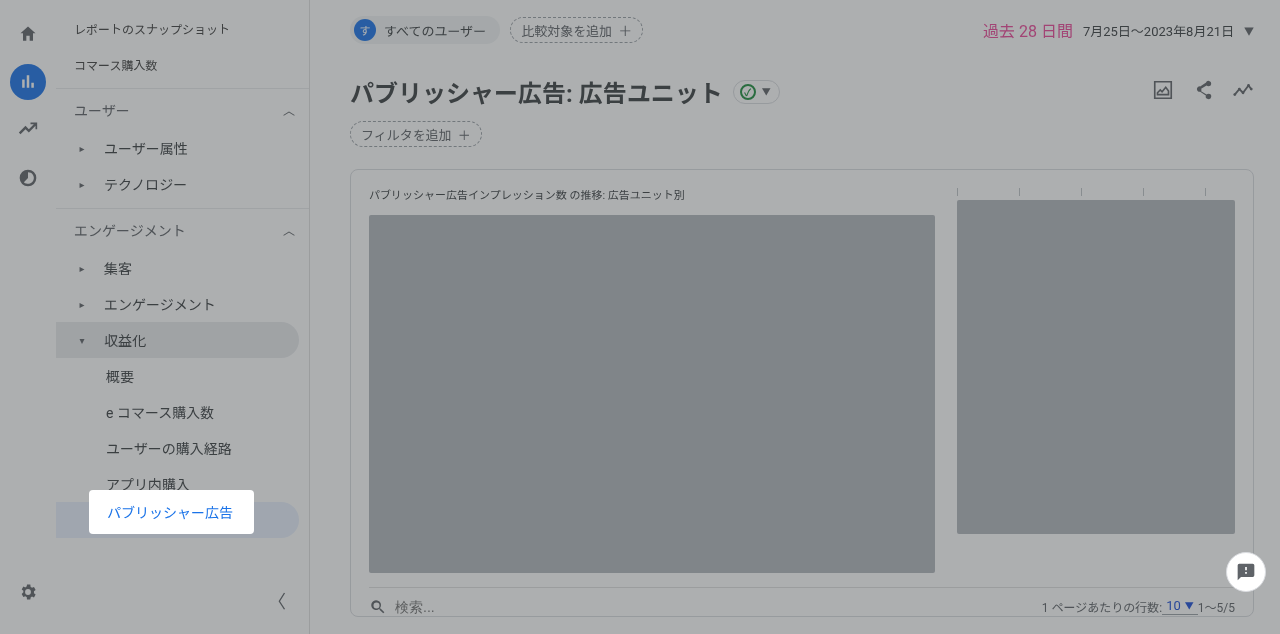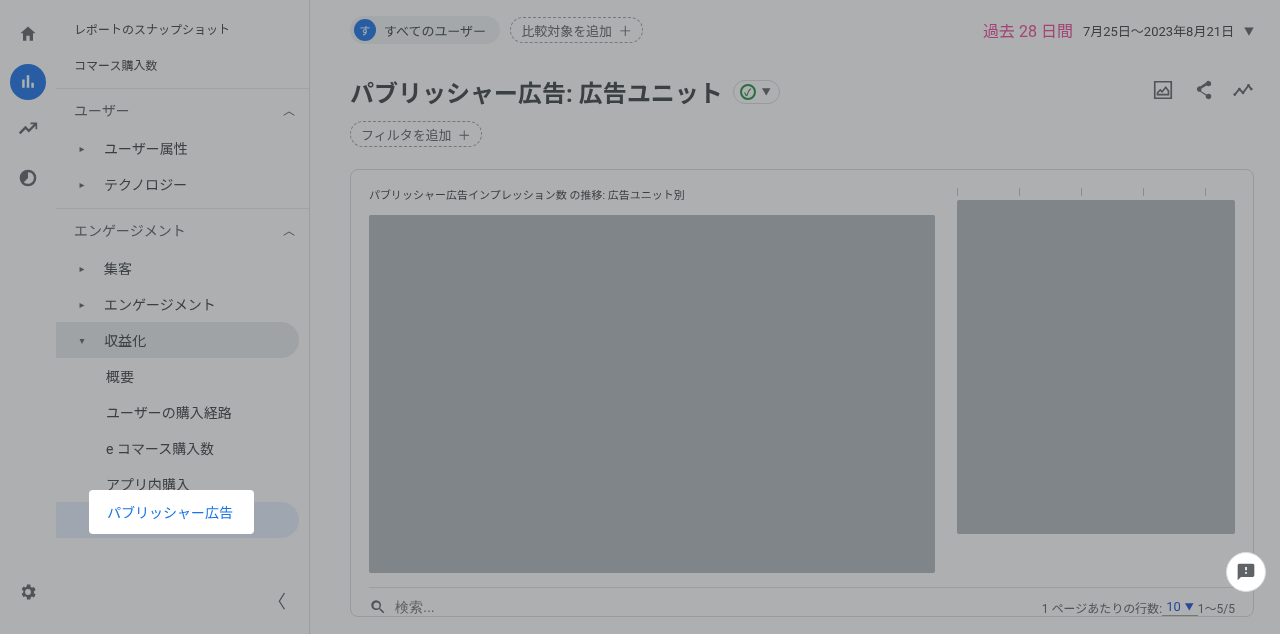--- a/index.html
+++ b/index.html
@@ -193,21 +193,21 @@
     .chart-right .mini-ticks {
       display: flex; justify-content: space-between;
       margin-bottom: 4px;
     }
     .chart-right .mini-ticks span {
       width: 30px; height: 8px; border-left: 1px solid #c0c4c8;
     }
     .chart-right .chart-box { height: 334px; }
 
     .table-bar {
-      display: flex; align-items: flex-end;
+      display: flex; align-items: flex-start;
       margin-top: 14px;
       border-top: 1px solid #e0e0e0;
       padding: 10px 0 0 0;
       gap: 10px;
     }
     .search-wrap {
       display: flex; align-items: center; gap: 8px;
       color: #5f6368;
       flex: 1;
     }
@@ -322,22 +322,22 @@
   </div>
   <div class="side-sub">
     <span class="caret">▸</span>
     <span class="label">エンゲージメント</span>
   </div>
   <div class="side-sub expanded">
     <span class="caret">▾</span>
     <span class="label">収益化</span>
   </div>
   <div class="side-leaf">概要</div>
+  <div class="side-leaf">e コマース購入数</div>
   <div class="side-leaf">ユーザーの購入経路</div>
-  <div class="side-leaf">e コマース購入数</div>
   <div class="side-leaf">アプリ内購入</div>
   <div class="side-leaf active">パブリッシャー広告</div>
 
   <div class="collapse-btn">
     <span>〈</span>
   </div>
 </div>
 
 <div class="main">
   <div class="top-row">

